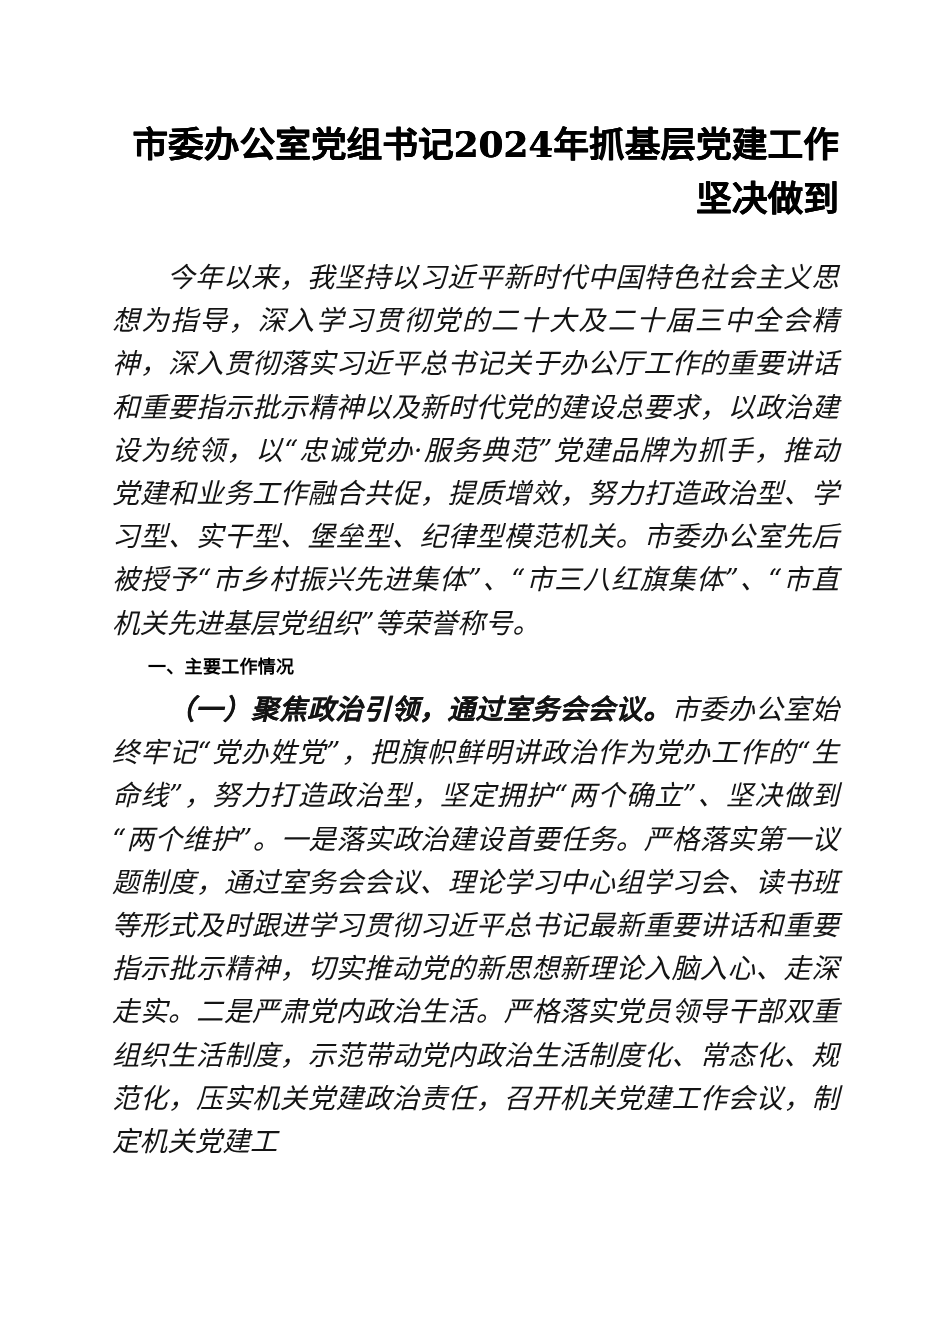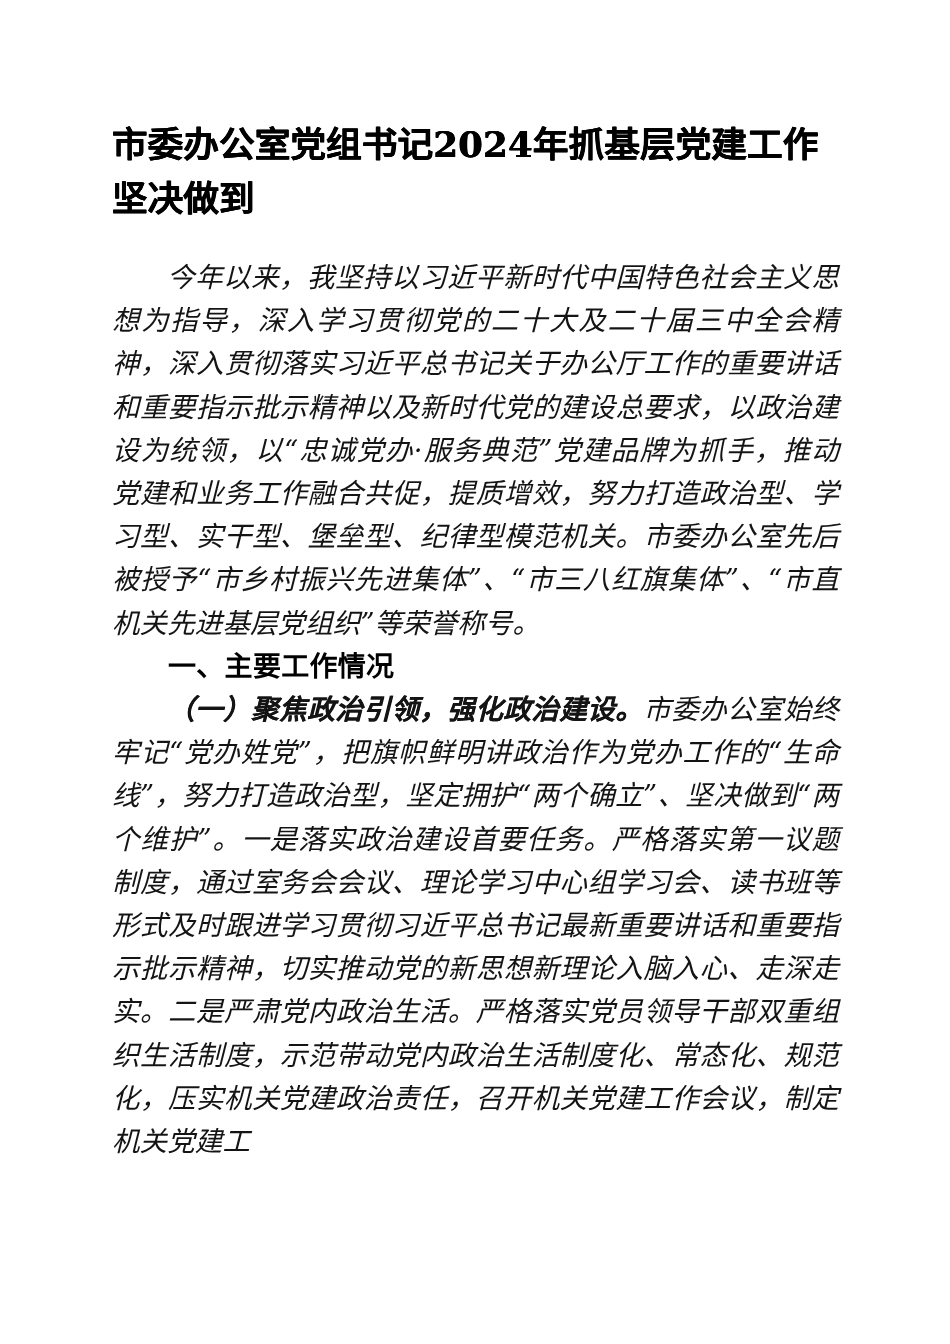--- a/index.html
+++ b/index.html
@@ -32,21 +32,21 @@
     top: 118px;
     width: 727px;
   }
 
   
   .doc-title {
     font-family: "DejaVu Serif", "Liberation Serif", serif;
     font-weight: 700;
     font-size: 35.5px;
     line-height: 54px;
-    text-align: left;
+    text-align: right;
     letter-spacing: 0.2px;
     margin: 0 0 16px 0;
     color: #000;
     text-shadow: 0.35px 0 0 currentColor, -0.35px 0 0 currentColor;
   }
   .doc-title .t-line {
     display: block;
   }
 
   
@@ -77,21 +77,21 @@
   .bold-run {
     font-weight: 700;
     text-shadow: 0.3px 0 0 currentColor;
   }
 
   
   h2.sec-head {
     margin: 0;
     font-family: "DejaVu Sans", "Liberation Sans", sans-serif;
     font-weight: 700;
-    font-size: 28px;
+    font-size: 18px;
     line-height: 43.2px;
     text-indent: 2em;
     letter-spacing: 0.3px;
     color: #000;
     font-style: normal;
   }
 </style>
 </head>
 <body>
 
@@ -106,18 +106,18 @@
 
     <div class="body-block">
 
       <p class="para">
         <span>今年以来，我坚持以习近平新时代中国特色社会主义思想为指导，深入学习贯彻党的二十大及二十届三中全会精神，深入贯彻落实习近平总书记关于办公厅工作的重要讲话和重要指示批示精神以及新时代党的建设总要求，以政治建设为统领，以“忠诚党办·服务典范”党建品牌为抓手，推动党建和业务工作融合共促，提质增效，努力打造政治型、学习型、实干型、堡垒型、纪律型模范机关。市委办公室先后被授予“市乡村振兴先进集体”、“市三八红旗集体”、“市直机关先进基层党组织”等荣誉称号。</span>
       </p>
 
       <h2 class="sec-head">一、主要工作情况</h2>
 
       <p class="para">
-        <span class="bold-run">（一）聚焦政治引领，强化政治建设。</span><span>市委办公室始终牢记“党办姓党”，把旗帜鲜明讲政治作为党办工作的“生命线”，努力打造政治型，坚定拥护“两个确立”、坚决做到“两个维护”。一是落实政治建设首要任务。严格落实第一议题制度，通过室务会会议、理论学习中心组学习会、读书班等形式及时跟进学习贯彻习近平总书记最新重要讲话和重要指示批示精神，切实推动党的新思想新理论入脑入心、走深走实。二是严肃党内政治生活。严格落实党员领导干部双重组织生活制度，示范带动党内政治生活制度化、常态化、规范化，压实机关党建政治责任，召开机关党建工作会议，制定机关党建工</span>
+        <span class="bold-run">（一）聚焦政治引领，通过室务会会议。</span><span>市委办公室始终牢记“党办姓党”，把旗帜鲜明讲政治作为党办工作的“生命线”，努力打造政治型，坚定拥护“两个确立”、坚决做到“两个维护”。一是落实政治建设首要任务。严格落实第一议题制度，通过室务会会议、理论学习中心组学习会、读书班等形式及时跟进学习贯彻习近平总书记最新重要讲话和重要指示批示精神，切实推动党的新思想新理论入脑入心、走深走实。二是严肃党内政治生活。严格落实党员领导干部双重组织生活制度，示范带动党内政治生活制度化、常态化、规范化，压实机关党建政治责任，召开机关党建工作会议，制定机关党建工</span>
       </p>
 
     </div>
   </div>
 </div>
 
 </body></html>

